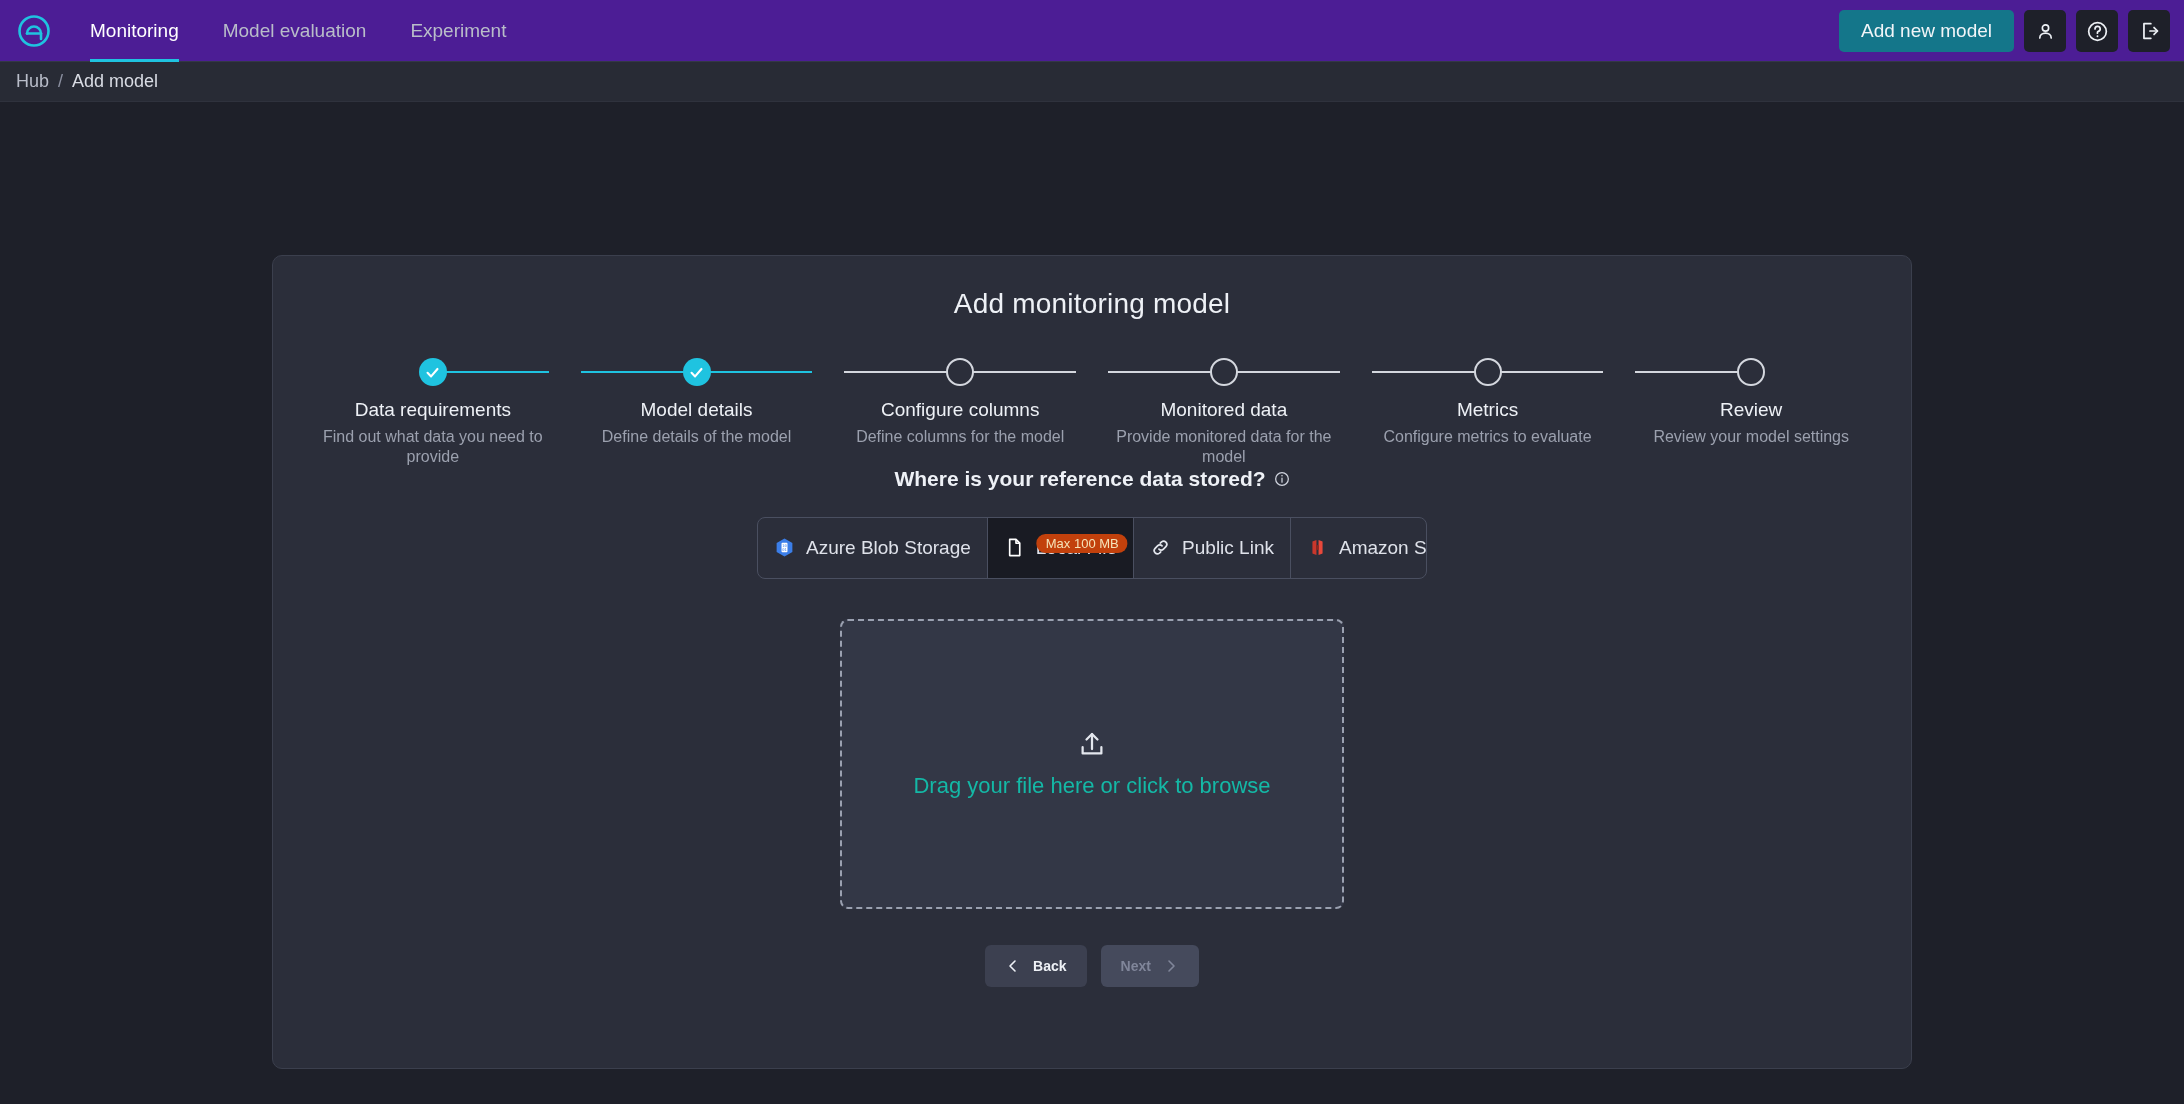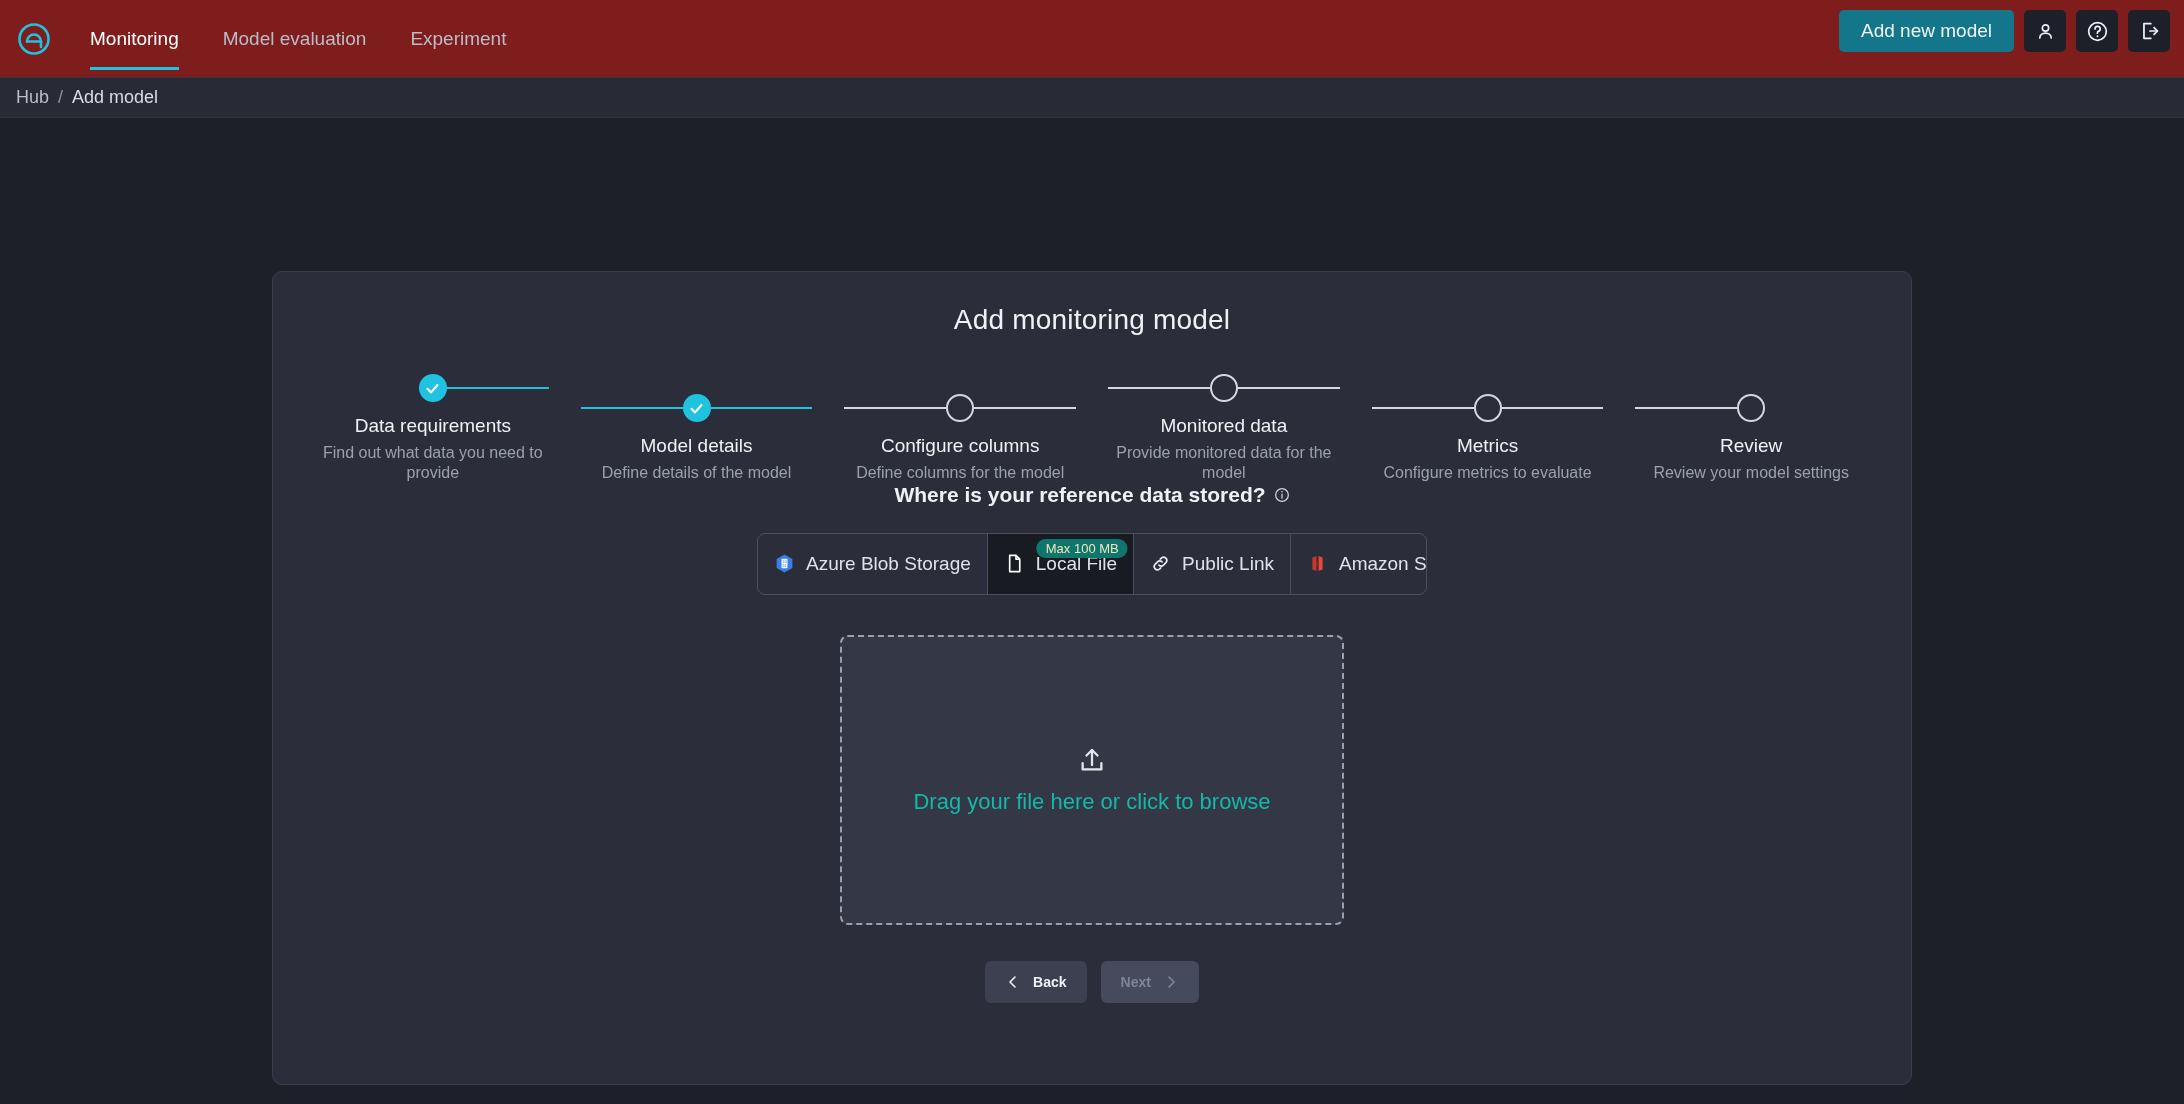--- a/index.html
+++ b/index.html
@@ -9,22 +9,22 @@
     height: 1104px;
     background: #1e2029;
     font-family: "Liberation Sans", sans-serif;
     color: #e8eaf0;
     overflow: hidden;
   }
 
   
   .topbar {
     position: relative;
-    height: 78px;
-    background: #7f1d1d;
+    height: 62px;
+    background: #4c1d95;
     display: flex;
     align-items: center;
     border-bottom: 1px solid #343846;
   }
   .logo-wrap {
     width: 68px;
     display: flex;
     align-items: center;
     justify-content: center;
     flex: 0 0 auto;
@@ -119,21 +119,21 @@
     font-size: 28px;
     color: #eef1f6;
     margin-top: 32px;
     letter-spacing: .2px;
   }
 
   
   .stepper {
     display: flex;
     margin: 36px 44px 0 44px;
-    align-items: flex-end;
+    align-items: flex-start;
     gap: 32px;
   }
   .step {
     flex: 1 1 0;
     position: relative;
     display: flex;
     flex-direction: column;
     align-items: center;
   }
   .step-track {
@@ -231,24 +231,24 @@
     color: #dfe2ea;
     cursor: pointer;
     border-right: 1px solid #4a4f60;
     white-space: nowrap;
     padding: 0 16px;
   }
   .src-tab:last-child { border-right: none; }
   .src-tab.selected { background: #191b23; }
   .src-badge {
     position: absolute;
-    top: 5px;
+    top: 16px;
     left: 50%;
     transform: translateX(-26%);
-    background: #0f766e;
+    background: #c2410c;
     color: #f5e3b8;
     font-size: 13px;
     padding: 2px 9px;
     border-radius: 9px;
     white-space: nowrap;
   }
   .src-ico { display: flex; align-items: center; }
 
   
   .dropzone {

